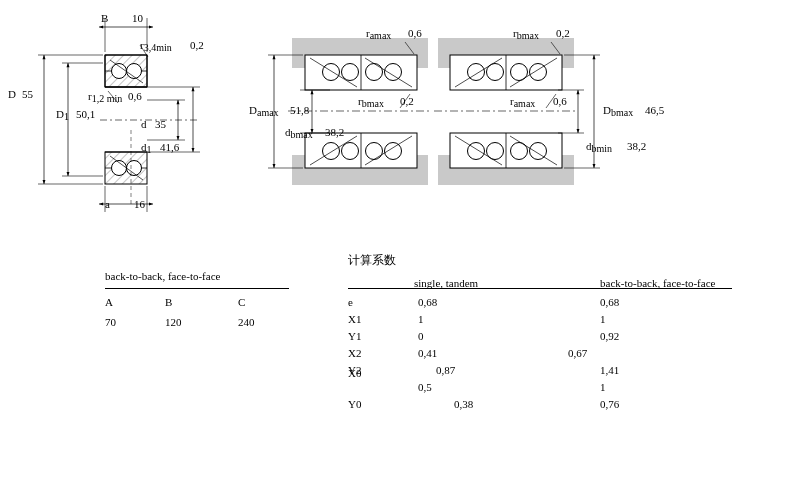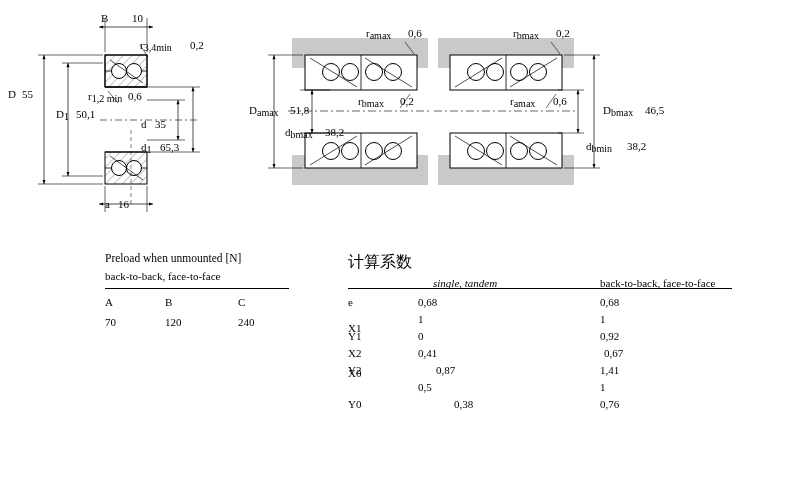--- a/index.html
+++ b/index.html
@@ -224,24 +224,24 @@
   <div class="lbl" style="left:88px; top:91px;"><span>r</span><span class="sub">1,2 min</span></div>
   <div class="lbl" style="left:128px; top:91px;"><span>0,6</span></div>
 
   <div class="lbl" style="left:56px; top:109px;"><span>D</span><span class="sub">1</span></div>
   <div class="lbl" style="left:76px; top:109px;"><span>50,1</span></div>
 
   <div class="lbl" style="left:141px; top:119px;"><span>d</span></div>
   <div class="lbl" style="left:155px; top:119px;"><span>35</span></div>
 
   <div class="lbl" style="left:141px; top:142px;"><span>d</span><span class="sub">1</span></div>
-  <div class="lbl" style="left:160px; top:142px;"><span>65,3</span></div>
+  <div class="lbl" style="left:160px; top:142px;"><span>41,6</span></div>
 
   <div class="lbl" style="left:105px; top:199px;"><span>a</span></div>
-  <div class="lbl" style="left:118px; top:199px;"><span>16</span></div>
+  <div class="lbl" style="left:134px; top:199px;"><span>16</span></div>
 
   <div class="lbl" style="left:366px; top:28px;"><span>r</span><span class="sub">amax</span></div>
   <div class="lbl" style="left:408px; top:28px;"><span>0,6</span></div>
 
   <div class="lbl" style="left:249px; top:105px;"><span>D</span><span class="sub">amax</span></div>
   <div class="lbl" style="left:290px; top:105px;"><span>51,8</span></div>
 
   <div class="lbl" style="left:358px; top:96px;"><span>r</span><span class="sub">bmax</span></div>
   <div class="lbl" style="left:400px; top:96px;"><span>0,2</span></div>
 
@@ -253,53 +253,52 @@
 
   <div class="lbl" style="left:510px; top:96px;"><span>r</span><span class="sub">amax</span></div>
   <div class="lbl" style="left:553px; top:96px;"><span>0,6</span></div>
 
   <div class="lbl" style="left:603px; top:105px;"><span>D</span><span class="sub">bmax</span></div>
   <div class="lbl" style="left:645px; top:105px;"><span>46,5</span></div>
 
   <div class="lbl" style="left:586px; top:141px;text-align:center;"><span>d</span><span class="sub">bmin</span></div>
   <div class="lbl" style="left:627px; top:141px;"><span>38,2</span></div>
 
-  <div class="tbl-title" style="left:105px; top:252px; font-size:11.5px;">Preload when unmounted [N]</div>
   <div class="tbl-sub" style="left:105px; top:270px;">back-to-back, face-to-face</div>
   <div class="hdr-rule" style="left:105px; top:288px; width:184px;"></div>
 
   <div class="cell" style="left:105px; top:296px;">A</div>
   <div class="cell" style="left:165px; top:296px;">B</div>
   <div class="cell" style="left:238px; top:296px;">C</div>
 
   <div class="cell" style="left:105px; top:316px;">70</div>
   <div class="cell" style="left:165px; top:316px;">120</div>
   <div class="cell" style="left:238px; top:316px;">240</div>
 
-  <div class="tbl-title" style="left:348px; top:252px; font-family:'DejaVu Sans', sans-serif; font-size:16px;">计算系数</div>
-
-  <div class="cell" style="left:433px; top:277px;font-style:italic;">single, tandem</div>
+  <div class="tbl-title" style="left:348px; top:252px; font-family:'DejaVu Sans', sans-serif; font-size:12px;">计算系数</div>
+
+  <div class="cell" style="left:414px; top:277px;">single, tandem</div>
   <div class="cell" style="left:600px; top:277px;">back-to-back, face-to-face</div>
   <div class="hdr-rule" style="left:348px; top:288px; width:384px;"></div>
 
   <div class="cell" style="left:348px; top:296px;"><span>e</span><span class="sub"></span></div>
   <div class="cell" style="left:418px; top:296px;">0,68</div>
   <div class="cell" style="left:600px; top:296px;">0,68</div>
 
-  <div class="cell" style="left:348px; top:313px;margin-top:9px;"><span>X</span><span class="sub">1</span></div>
+  <div class="cell" style="left:348px; top:313px;"><span>X</span><span class="sub">1</span></div>
   <div class="cell" style="left:418px; top:313px;">1</div>
   <div class="cell" style="left:600px; top:313px;">1</div>
 
   <div class="cell" style="left:348px; top:330px;"><span>Y</span><span class="sub">1</span></div>
   <div class="cell" style="left:418px; top:330px;">0</div>
   <div class="cell" style="left:600px; top:330px;">0,92</div>
 
   <div class="cell" style="left:348px; top:347px;"><span>X</span><span class="sub">2</span></div>
   <div class="cell" style="left:418px; top:347px;">0,41</div>
-  <div class="cell" style="left:604px; top:347px;">0,67</div>
+  <div class="cell" style="left:568px; top:347px;">0,67</div>
 
   <div class="cell" style="left:348px; top:364px;"><span>Y</span><span class="sub">2</span></div>
   <div class="cell" style="left:436px; top:364px;">0,87</div>
   <div class="cell" style="left:600px; top:364px;">1,41</div>
 
   <div class="cell" style="left:348px; top:367px;"><span>X</span><span class="sub">0</span></div>
   <div class="cell" style="left:418px; top:381px;">0,5</div>
   <div class="cell" style="left:600px; top:381px;">1</div>
 
   <div class="cell" style="left:348px; top:398px;"><span>Y</span><span class="sub">0</span></div>

